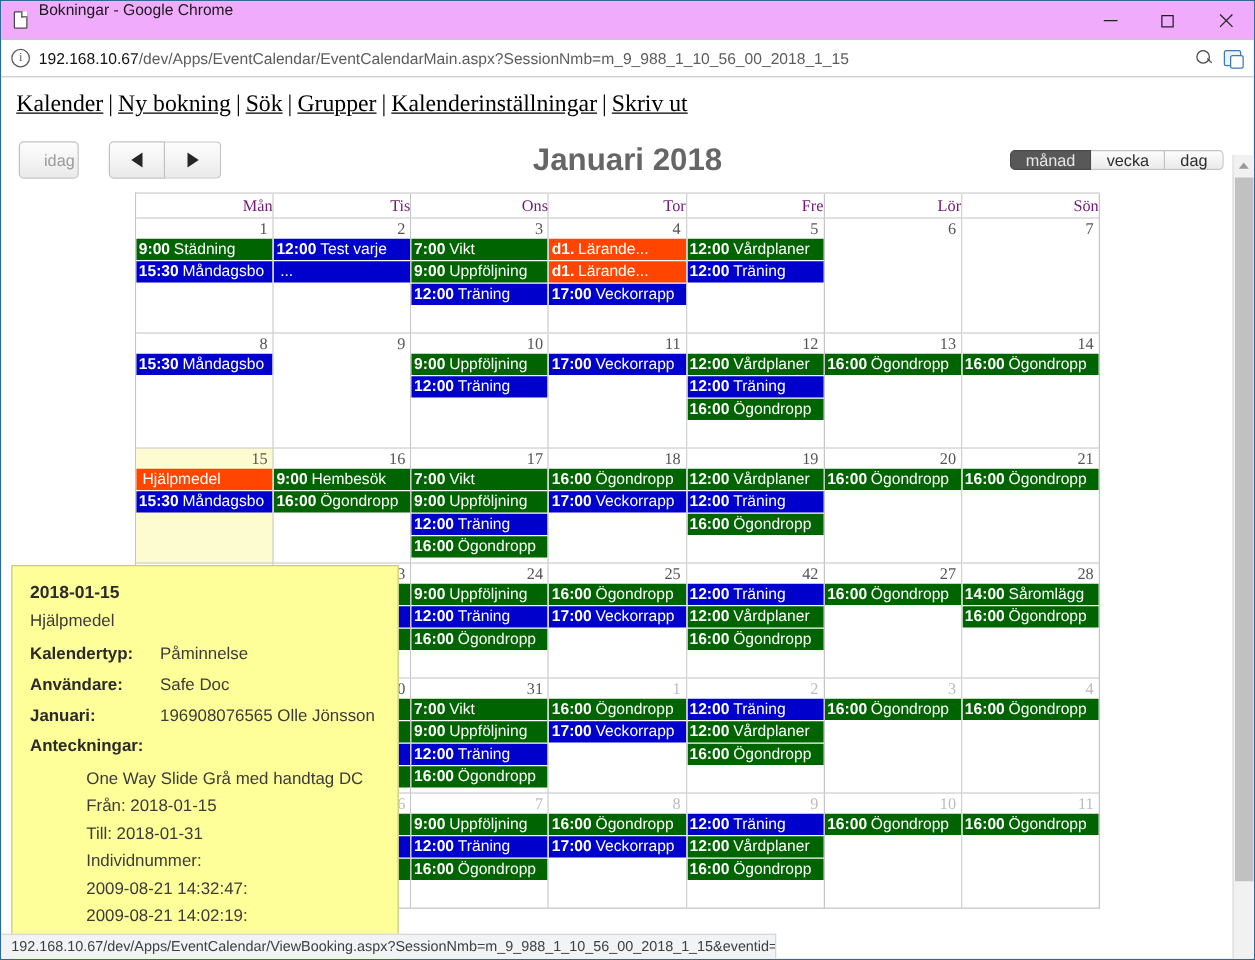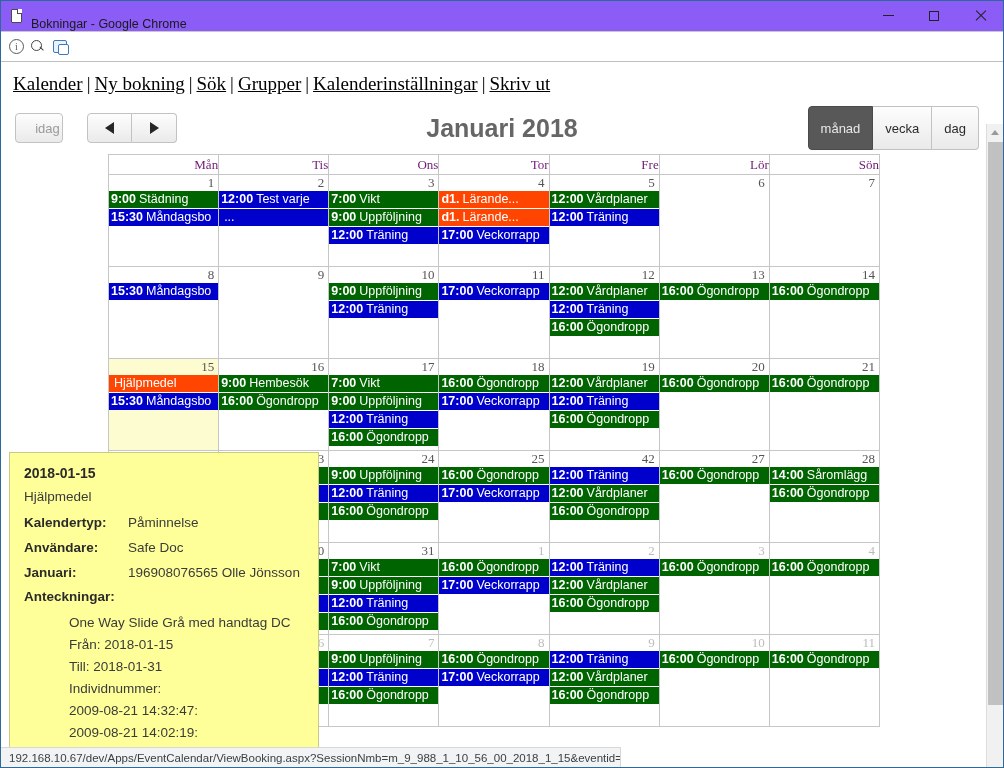--- a/index.html
+++ b/index.html
@@ -14,23 +14,23 @@
     position: relative;
     width: 1004px; height: 768px;
     border: 1px solid #2b6a9b;
     background: #ffffff;
     overflow: hidden;
   }
 
   
   .titlebar {
     height: 31px;
-    background: #8b5cf6;
+    background: #f0abfc;
     display: flex;
-    align-items: flex-end;
+    align-items: flex-start;
     border-bottom: 1px solid #c8c8c8;
   }
   .tb-icon {
     width: 30px; height: 30px;
     display: flex; align-items: center; justify-content: center;
   }
   .doc-glyph {
     width: 11px; height: 14px;
     border: 1.3px solid #4a4a4a;
     border-radius: 1px;
@@ -176,21 +176,21 @@
     font-weight: bold;
     color: #666666;
     pointer-events: none;
   }
   .viewgroup {
     margin-left: auto;
     display: flex;
     position: relative;
     z-index: 2;
   }
-  .viewgroup .btn { padding: 0 12px; height: 44px; }
+  .viewgroup .btn { padding: 0 12px; height: 16px; }
   .viewgroup .btn:first-child { border-radius: 4px 0 0 4px; }
   .viewgroup .btn:last-child { border-radius: 0 4px 4px 0; }
   .viewgroup .btn + .btn { border-left: none; }
   .viewgroup .btn.active {
     background: #585858;
     color: #e8e8e8;
     border-color: #4a4a4a;
   }
 
   
@@ -343,20 +343,21 @@
           <div class="max-glyph"></div>
         </div>
       <div class="winbtn">
           <div class="close-glyph"></div>
         </div>
     </div>
   </div>
 
   <div class="addressbar">
     <div class="info-icon">i</div>
+    <div class="url"><span class="host">192.168.10.67</span><span>/dev/Apps/EventCalendar/EventCalendarMain.aspx?SessionNmb=m_9_988_1_10_56_00_2018_1_15</span></div>
     <div class="ab-icons">
       <div class="zoom-icon"></div>
       <div class="translate-icon"></div>
     </div>
   </div>
 
   <div class="viewport">
 
     <div class="navbar">
       <a>Kalender</a><span class="sep">|</span><a>Ny bokning</a><span class="sep">|</span><a>Sök</a><span class="sep">|</span><a>Grupper</a><span class="sep">|</span><a>Kalenderinställningar</a><span class="sep">|</span><a>Skriv ut</a>

